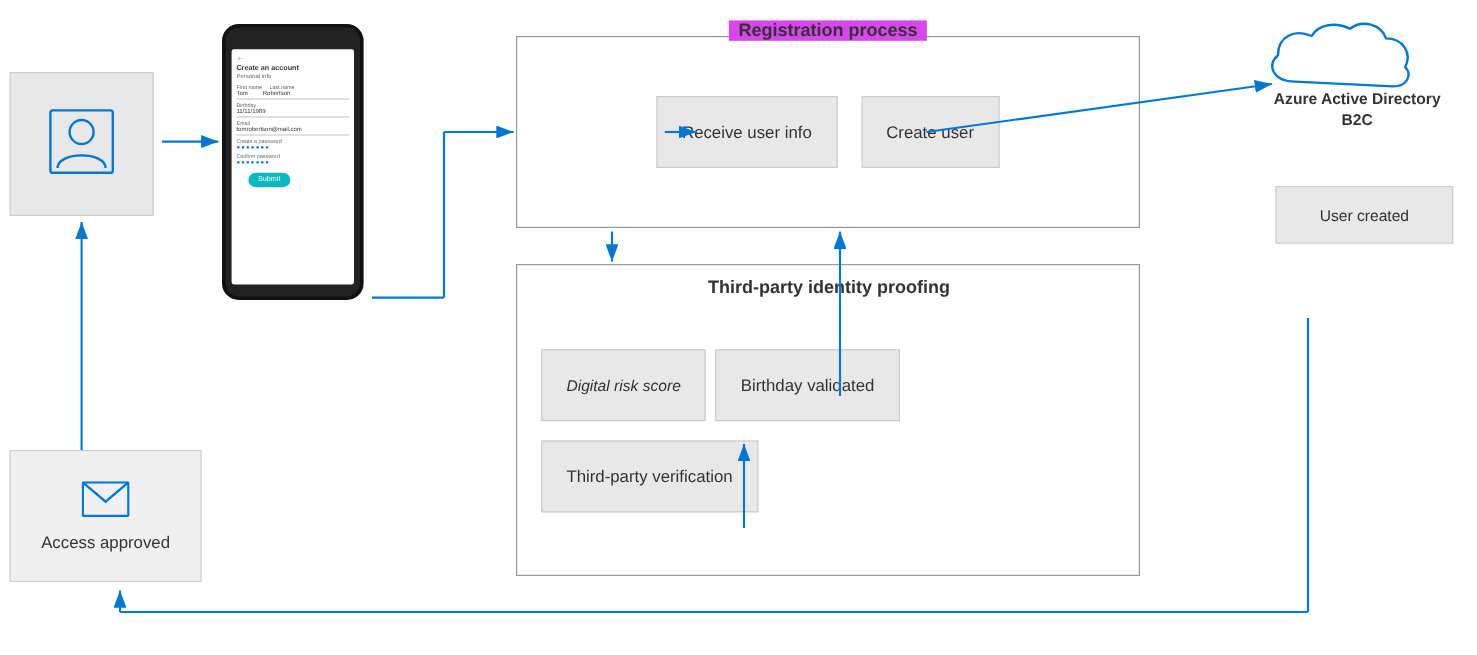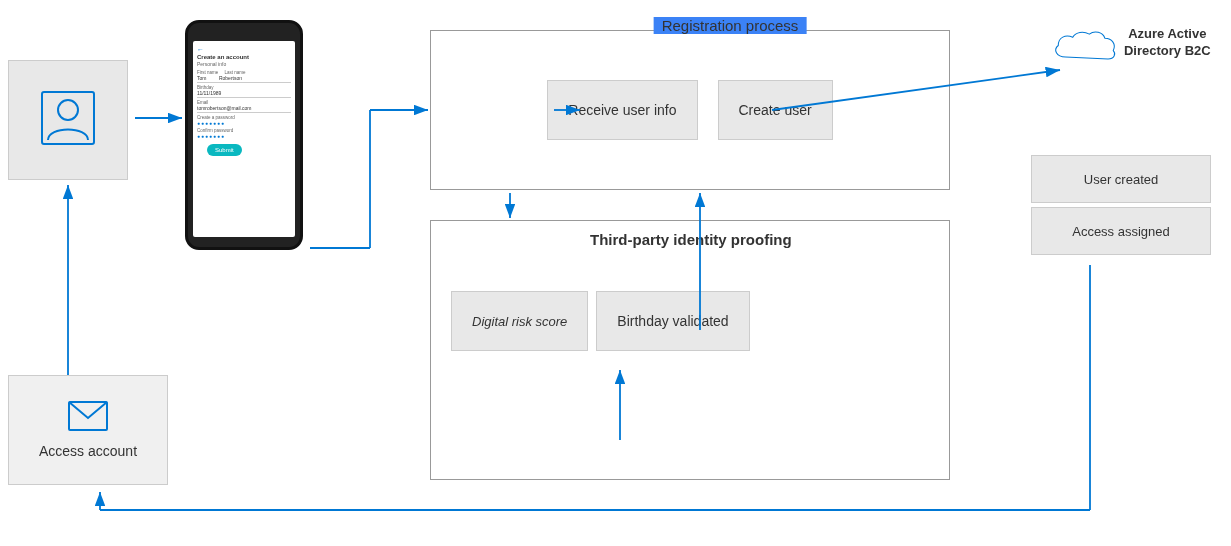--- a/index.html
+++ b/index.html
@@ -149,27 +149,26 @@
       width: 520px; height: 160px;
       border: 1.5px solid #999;
       background: transparent;
     }
 
     .registration-title {
       position: absolute;
       top: -14px;
       left: 50%;
       transform: translateX(-50%);
-      background: #3b82f6;
+      background: #d946ef;
       padding: 0 8px;
       font-size: 15px;
-      font-weight: normal;
+      font-weight: bold;
       color: #333;
       white-space: nowrap;
-      margin-left: 40px;
     }
 
     .reg-inner {
       display: flex;
       gap: 20px;
       padding: 20px;
       justify-content: center;
       align-items: center;
       height: 100%;
     }
@@ -233,22 +232,22 @@
     
     .azure-cloud {
       position: absolute;
       top: 10px; right: 20px;
       width: 160px;
     }
 
     .cloud-shape {
       position: relative;
       display: flex;
-      flex-direction: row;
-      align-items: center;
+      flex-direction: column;
+      align-items: flex-start;
     }
 
     .cloud-svg {
       width: 140px;
       height: 70px;
     }
 
     .azure-label {
       font-size: 13px;
       font-weight: bold;
@@ -258,21 +257,21 @@
       margin-top: -5px;
     }
 
     
     .azure-sub-boxes {
       position: absolute;
       top: 155px; right: 20px;
       display: flex;
       flex-direction: column;
       gap: 4px;
-      width: 180px;
+      width: 148px;
     }
 
     .azure-sub-box {
       background: #e8e8e8;
       border: 1px solid #ccc;
       padding: 8px 12px;
       font-size: 13px;
       color: #333;
       text-align: center;
       min-height: 48px;
@@ -316,21 +315,21 @@
     </div>
   </div>
 
   <div class="access-approved-box">
     <div class="envelope-icon">
       <svg viewBox="0 0 40 30" fill="none" xmlns="http://www.w3.org/2000/svg">
         <rect x="1" y="1" width="38" height="28" rx="1" stroke="#0078d4" stroke-width="2" fill="none"></rect>
         <polyline points="1,1 20,17 39,1" stroke="#0078d4" stroke-width="2" fill="none"></polyline>
       </svg>
     </div>
-    <span class="access-approved-label">Access account</span>
+    <span class="access-approved-label">Access approved</span>
   </div>
 
   <div class="phone-container">
     <div class="phone-body">
       <div class="phone-screen">
         <div class="back-arrow">←</div>
         <div class="screen-title">Create an account</div>
         <div class="screen-subtitle">Personal info</div>
         <div class="field-label">First name &nbsp;&nbsp;&nbsp; Last name</div>
         <div class="field-value">Tom &nbsp;&nbsp;&nbsp;&nbsp;&nbsp;&nbsp;&nbsp; Robertson</div>
@@ -363,39 +362,41 @@
     <div class="thirdparty-title">Third-party identity proofing</div>
     <div class="thirdparty-inner">
       <div class="thirdparty-row1">
         <div class="process-box process-box-italic">
           <span>Digital risk score</span>
         </div>
         <div class="process-box">
           <span>Birthday validated</span>
         </div>
       </div>
+      <div class="thirdparty-row2">
+        <div class="process-box">
+          <span>Third-party verification</span>
+        </div>
+      </div>
     </div>
   </div>
 
   <div class="azure-cloud">
     <div class="cloud-shape">
       <svg class="cloud-svg" viewBox="0 0 140 70" fill="none" xmlns="http://www.w3.org/2000/svg">
         <path d="M28 58 C10 58 4 44 14 36 C14 20 28 14 42 20 C48 10 62 8 74 14 C84 6 100 10 104 22 C118 22 126 34 120 46 C126 52 122 62 110 62 L28 58Z" stroke="#0078d4" stroke-width="2" fill="white"></path>
       </svg>
       <div class="azure-label">Azure Active Directory B2C</div>
     </div>
   </div>
 
   <div class="azure-sub-boxes">
     <div class="azure-sub-box">
       <span>User created</span>
     </div>
-    <div class="azure-sub-box">
-      <span>Access assigned</span>
-    </div>
   </div>
 
   <svg class="arrows-svg" xmlns="http://www.w3.org/2000/svg">
     <defs>
       <marker id="arrowhead" markerWidth="8" markerHeight="6" refX="8" refY="3" orient="auto">
         <polygon points="0 0, 8 3, 0 6" class="arrow-head"></polygon>
       </marker>
     </defs>
 
     <line x1="135" y1="118" x2="182" y2="118" class="arrow-line" marker-end="url(#arrowhead)"></line>

